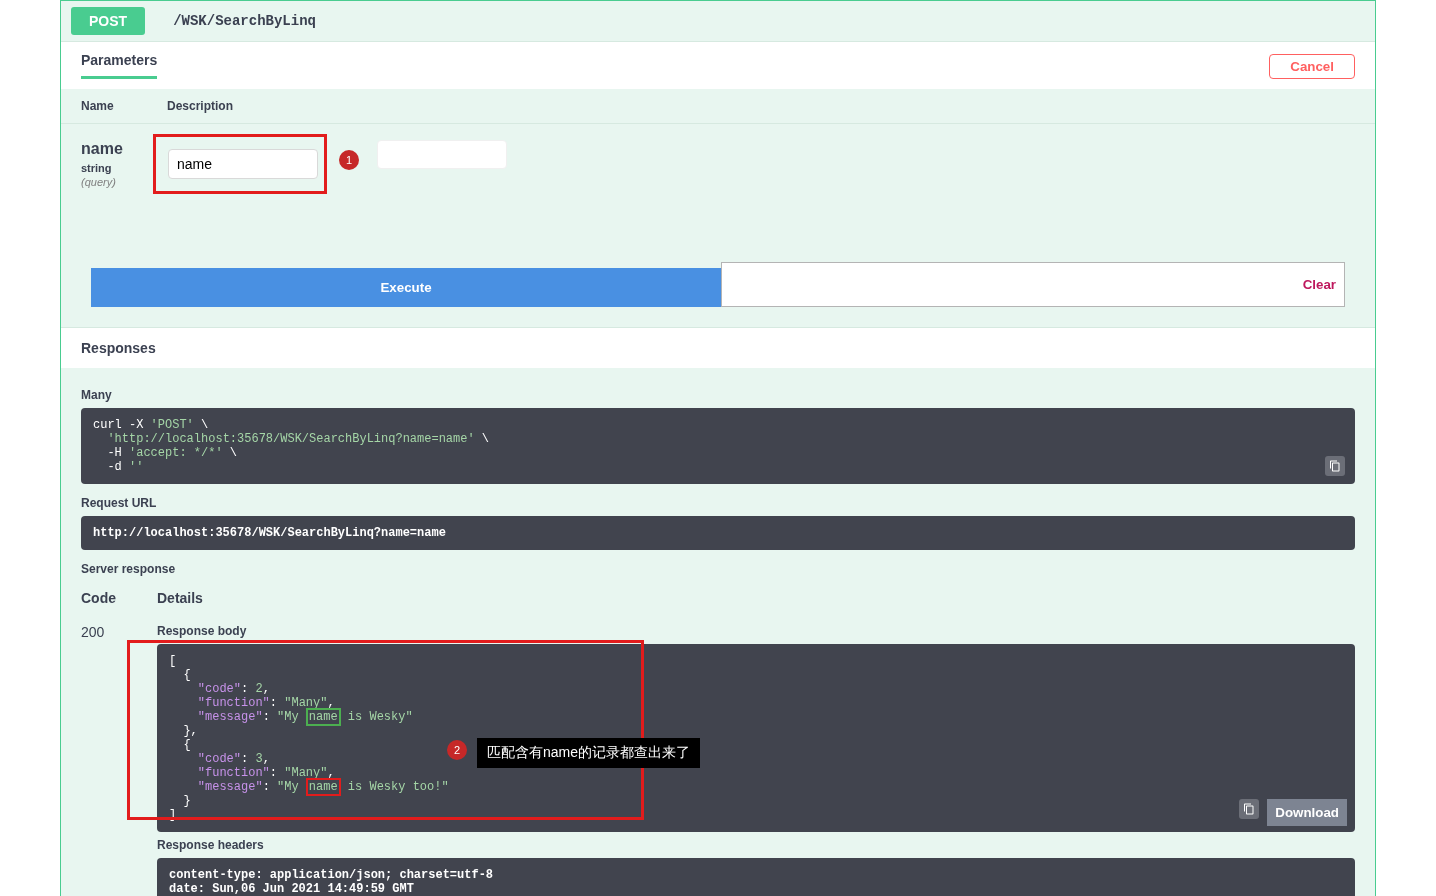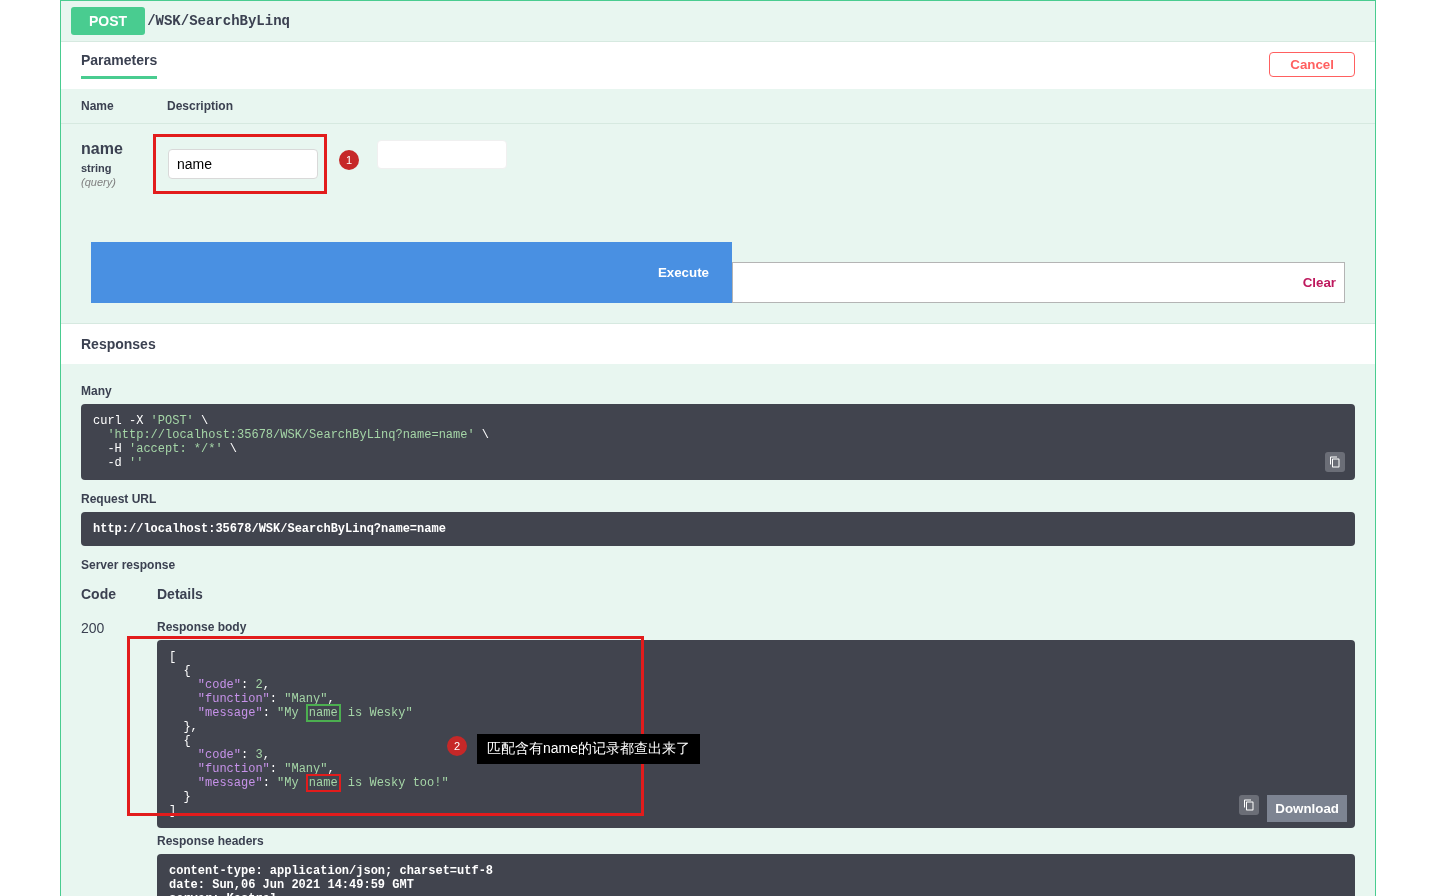--- a/index.html
+++ b/index.html
@@ -11,40 +11,40 @@
     }
     .container {
       border: 1px solid #49cc90;
       background: #e8f6f0;
       margin: 0 60px;
     }
     .endpoint-header {
       display: flex;
       align-items: center;
       padding: 6px 10px;
-      gap: 2px;
+      gap: 28px;
     }
     .method-badge {
       background: #49cc90;
       color: #fff;
       text-align: center;
       font-weight: bold;
       padding: 6px 18px;
       border-radius: 3px;
       font-size: 14px;
     }
     .endpoint-path {
       font-family: "Courier New", monospace;
       font-weight: bold;
       color: #3b4151;
     }
     .tab-bar {
       display: flex;
       justify-content: space-between;
-      align-items: flex-start;
+      align-items: flex-end;
       padding: 10px 20px;
       background: #fff;
       border-top: 1px solid #d6e9e0;
     }
     .tab {
       font-weight: bold;
       color: #3b4151;
       padding-bottom: 8px;
       border-bottom: 3px solid #49cc90;
     }
@@ -119,25 +119,26 @@
     .action-buttons {
       display: flex;
       padding: 8px 30px 20px;
       gap: 0;
       background: #e8f6f0;
     }
     .execute-btn {
       flex: 1;
       background: #4990e2;
       color: #fff;
-      text-align: right;
-      padding: 23px;
+      text-align: center;
+      padding: 12px;
       font-weight: bold;
       border: none;
       cursor: pointer;
+      margin-top: 26px;
     }
     .clear-btn {
       flex: 1;
       background: #fff;
       color: #be185d;
       text-align: right;
       padding: 8px;
       font-weight: bold;
       border: 1px solid #b4b4b4;
       cursor: pointer;

